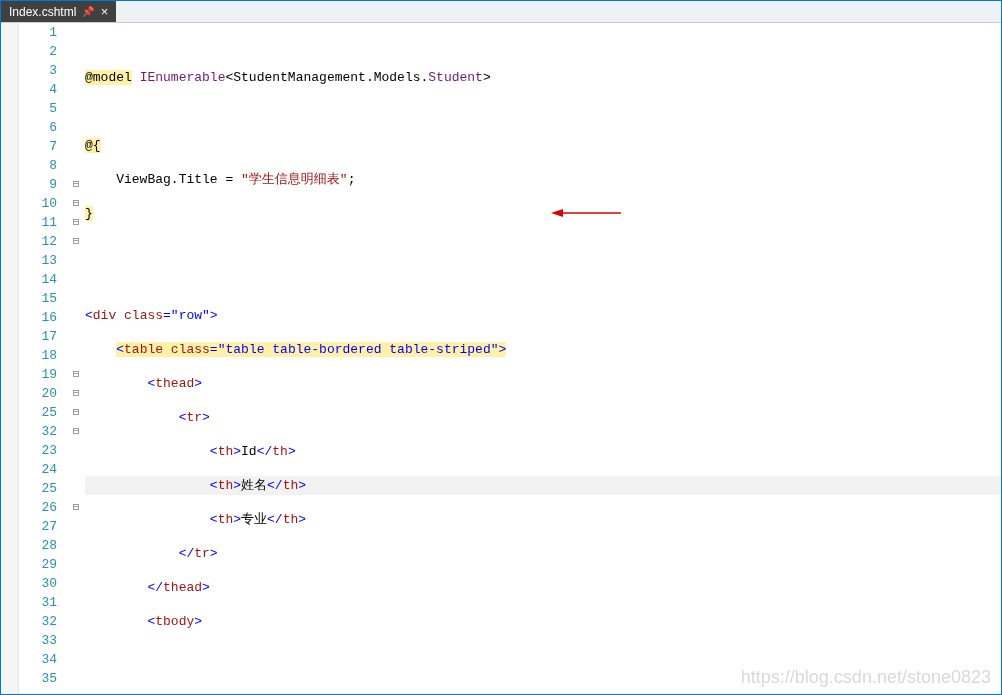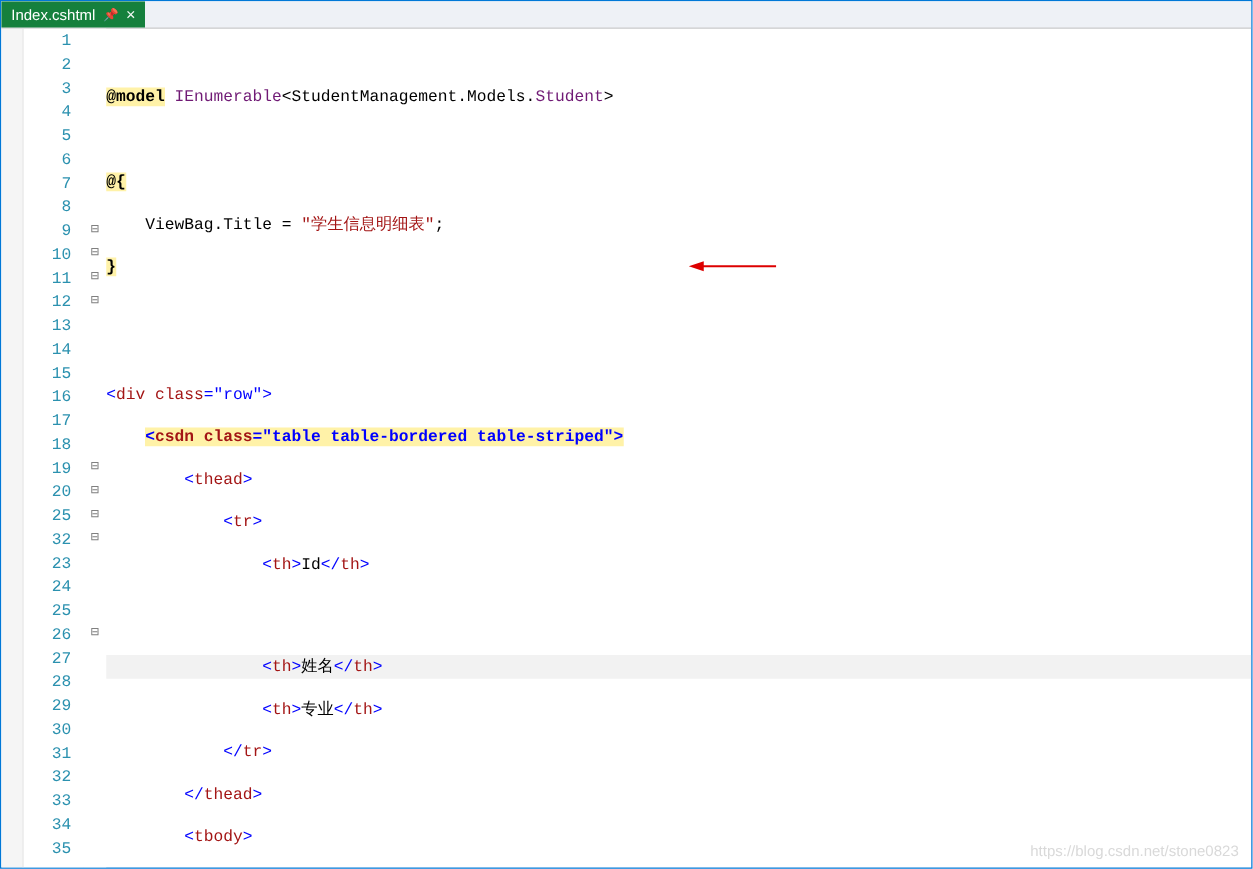--- a/index.html
+++ b/index.html
@@ -18,21 +18,21 @@
   .tabbar {
     height: 22px;
     background: #eef1f6;
     display: flex;
     align-items: stretch;
     border-bottom: 1px solid #ccc;
   }
   .tab {
     display: flex;
     align-items: center;
-    background: #15803d;
+    background: #404040;
     color: #fff;
     padding: 0 8px;
     font-family: 'Segoe UI', sans-serif;
     font-size: 12px;
     gap: 6px;
   }
   .tab .pin { font-size: 10px; opacity: 0.95; }
   .tab .close { font-size: 13px; opacity: 0.95; }
   .editor {
     display: flex;
@@ -63,43 +63,43 @@
     flex: 1;
     white-space: pre;
     padding-left: 0;
     position: relative;
   }
   .line {
     height: 19px;
     line-height: 19px;
   }
   .code .line { padding-left: 0; }
-  .line.current { background: #f2f2f2; margin-top: 48px; }
+  .line.current { background: #f2f2f2; }
   .guide { color: #d0d0d0; }
   .c-blue { color: #0000ff; }
   .c-teal { color: #701a75; }
   .c-brown { color: #a31515; }
   .c-red { color: #a31515; text-align: center; }
   .c-black { color: #000; }
-  .hl { background: #fff2a8; font-weight: bold; }
+  .hl { background: #fff2a8; }
   .arrow {
     position: absolute;
     top: 183px;
     left: 466px;
     width: 70px;
     height: 14px;
     pointer-events: none;
   }
   .watermark {
     position: absolute;
     right: 10px;
     bottom: 6px;
     color: #d9d9d9;
     font-family: 'Segoe UI', sans-serif;
-    font-size: 12px;
+    font-size: 18px;
     pointer-events: none;
   }
 </style>
 </head>
 <body>
 
 <div class="tabbar">
   <div class="tab">
     <span>Index.cshtml</span>
     <span class="pin">📌</span>
@@ -191,21 +191,21 @@
     </svg>
 
 <div class="line"><span class="hl"><span class="c-black">@model</span></span><span> </span><span class="c-teal">IEnumerable</span><span>&lt;</span><span>StudentManagement.Models.</span><span class="c-teal">Student</span><span>&gt;</span></div>
 <div class="line"></div>
 <div class="line"><span class="hl">@{</span></div>
 <div class="line"><span>    </span><span>ViewBag.Title = </span><span class="c-brown">"学生信息明细表"</span><span>;</span></div>
 <div class="line"><span class="hl">}</span></div>
 <div class="line"></div>
 <div class="line"></div>
 <div class="line"><span class="c-blue">&lt;</span><span class="c-brown">div </span><span class="c-red">class</span><span class="c-blue">="row"&gt;</span></div>
-<div class="line"><span class="guide">    </span><span class="hl"><span class="c-blue">&lt;</span><span class="c-brown">csdn </span><span class="c-red">class</span><span class="c-blue">=</span><span class="c-blue">"table table-bordered table-striped"</span><span class="c-blue">&gt;</span></span></div>
+<div class="line"><span class="guide">    </span><span class="hl"><span class="c-blue">&lt;</span><span class="c-brown">table </span><span class="c-red">class</span><span class="c-blue">=</span><span class="c-blue">"table table-bordered table-striped"</span><span class="c-blue">&gt;</span></span></div>
 <div class="line"><span class="guide">        </span><span class="c-blue">&lt;</span><span class="c-brown">thead</span><span class="c-blue">&gt;</span></div>
 <div class="line"><span class="guide">            </span><span class="c-blue">&lt;</span><span class="c-brown">tr</span><span class="c-blue">&gt;</span></div>
 <div class="line"><span class="guide">                </span><span class="c-blue">&lt;</span><span class="c-brown">th</span><span class="c-blue">&gt;</span><span>Id</span><span class="c-blue">&lt;/</span><span class="c-brown">th</span><span class="c-blue">&gt;</span></div>
 <div class="line current"><span class="guide">                </span><span class="c-blue">&lt;</span><span class="c-brown">th</span><span class="c-blue">&gt;</span><span>姓名</span><span class="c-blue">&lt;/</span><span class="c-brown">th</span><span class="c-blue">&gt;</span></div>
 <div class="line"><span class="guide">                </span><span class="c-blue">&lt;</span><span class="c-brown">th</span><span class="c-blue">&gt;</span><span>专业</span><span class="c-blue">&lt;/</span><span class="c-brown">th</span><span class="c-blue">&gt;</span></div>
 <div class="line"><span class="guide">            </span><span class="c-blue">&lt;/</span><span class="c-brown">tr</span><span class="c-blue">&gt;</span></div>
 <div class="line"><span class="guide">        </span><span class="c-blue">&lt;/</span><span class="c-brown">thead</span><span class="c-blue">&gt;</span></div>
 <div class="line"><span class="guide">        </span><span class="c-blue">&lt;</span><span class="c-brown">tbody</span><span class="c-blue">&gt;</span></div>
 
 

